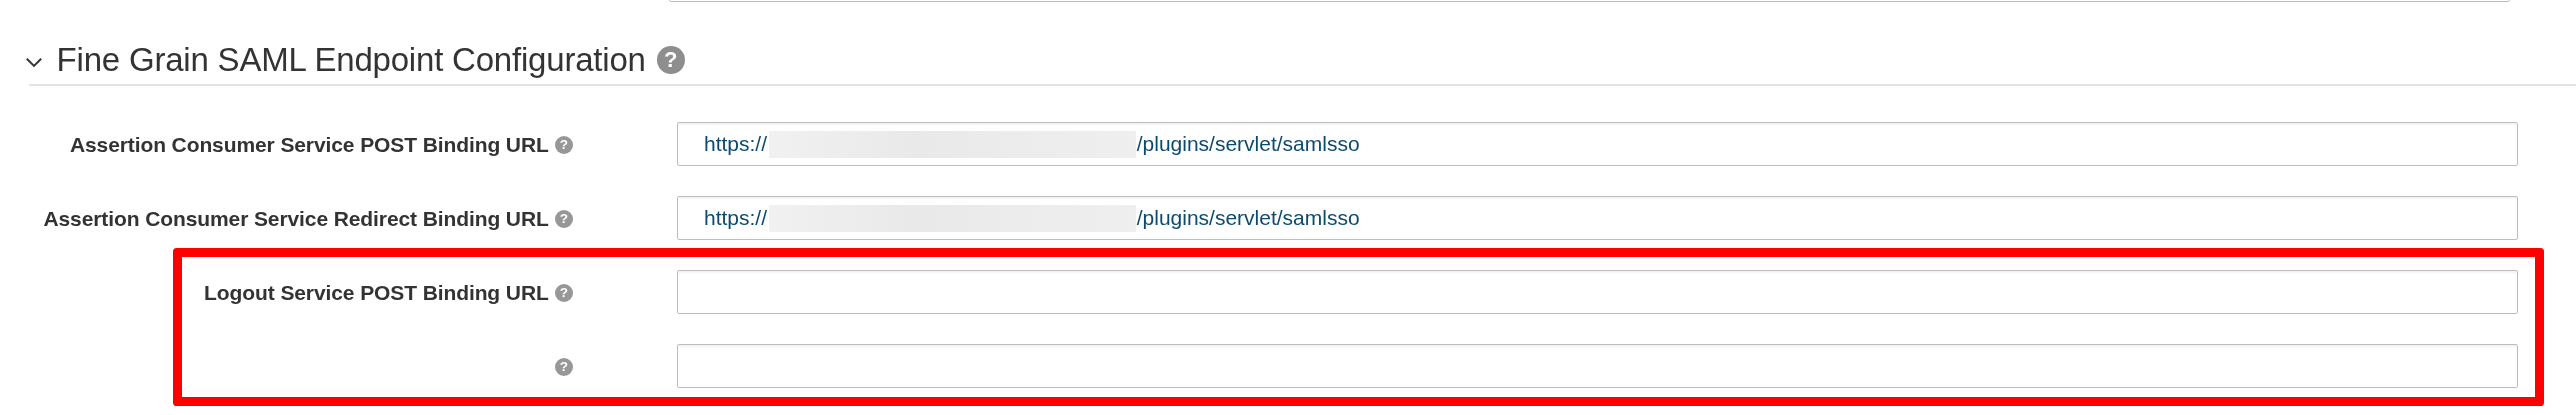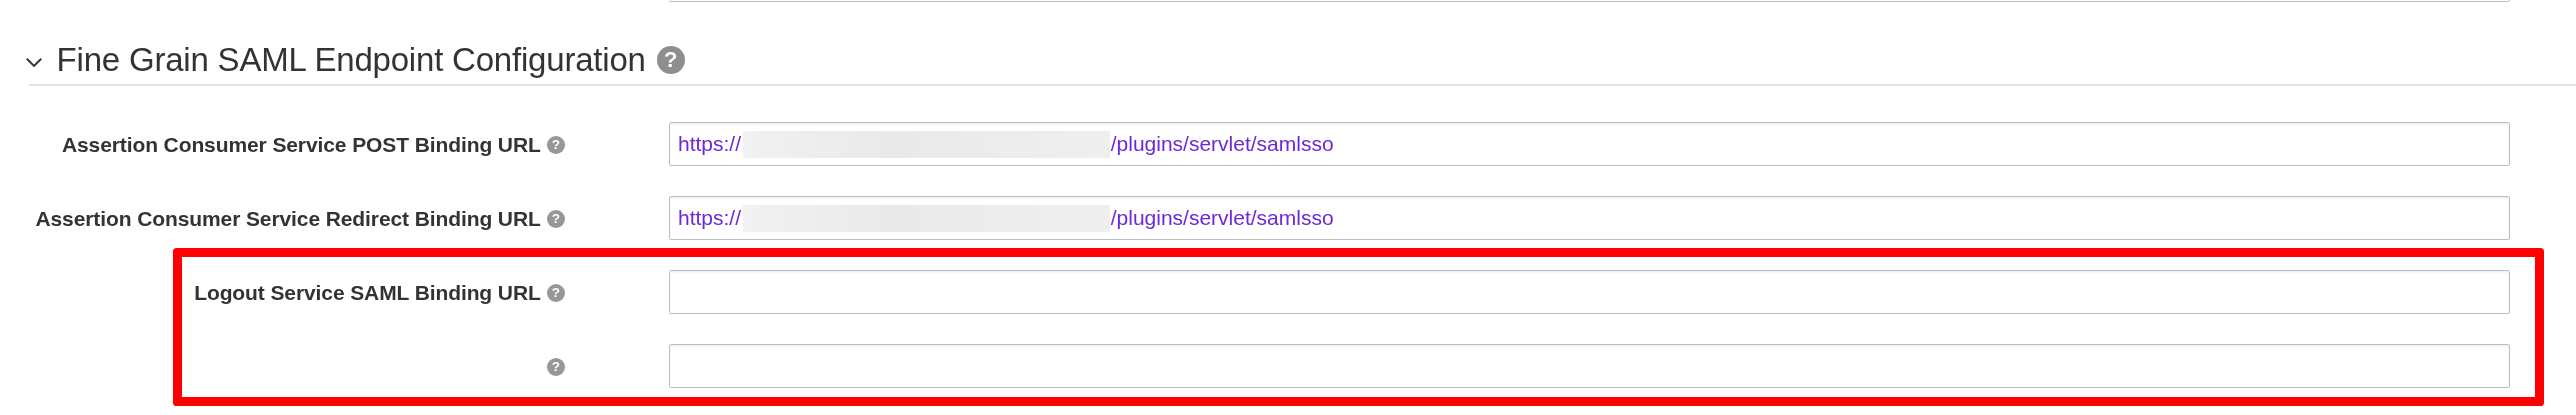--- a/index.html
+++ b/index.html
@@ -73,21 +73,21 @@
       left: 29px;
       right: 0;
       top: 84px;
       height: 1.8px;
       background: #e4e4e4;
     }
 
     
     .form-row {
       position: absolute;
-      left: 0;
+      left: 8px;
       width: 2544px;
       height: 46px;
     }
     .label-wrap {
       position: absolute;
       right: 1979px; 
       top: 0;
       height: 46px;
       display: flex;
       align-items: center;
@@ -125,25 +125,25 @@
       background: #ffffff;
       box-sizing: content-box;
       display: flex;
       align-items: center;
       padding: 0;
       overflow: hidden;
       cursor: text;
     }
     .input-value {
       font-size: 21px;
-      color: #6d28d9;
+      color: #0c4a6e;
       white-space: nowrap;
       display: flex;
       align-items: center;
-      margin-left: 8px;
+      margin-left: 26px;
     }
     .redacted {
       display: inline-block;
       width: 367px;
       height: 27px;
       background: linear-gradient(90deg, #f1f1f1 0%, #e9e9e9 40%, #ececec 70%, #efefef 100%);
       margin: 0 0.9px 0 1.8px;
     }
 
     
@@ -197,21 +197,21 @@
     <span class="input-value">
       <span>https://</span>
       <span class="redacted"></span>
       <span>/plugins/servlet/samlsso</span>
     </span>
   </div>
 </div>
 
 <div class="form-row" style="top:270px;">
   <div class="label-wrap">
-    <label class="field-label">Logout Service SAML Binding URL</label>
+    <label class="field-label">Logout Service POST Binding URL</label>
     <span class="help-sm">?</span>
   </div>
   <div class="text-input">
     <span class="input-value"></span>
   </div>
 </div>
 
 <div class="form-row" style="top:344px;">
   <div class="label-wrap">
     <span class="help-sm">?</span>

